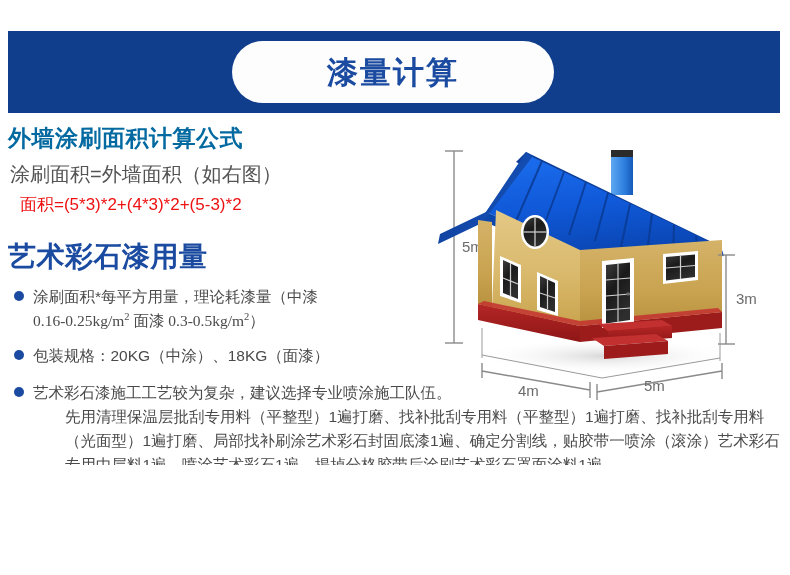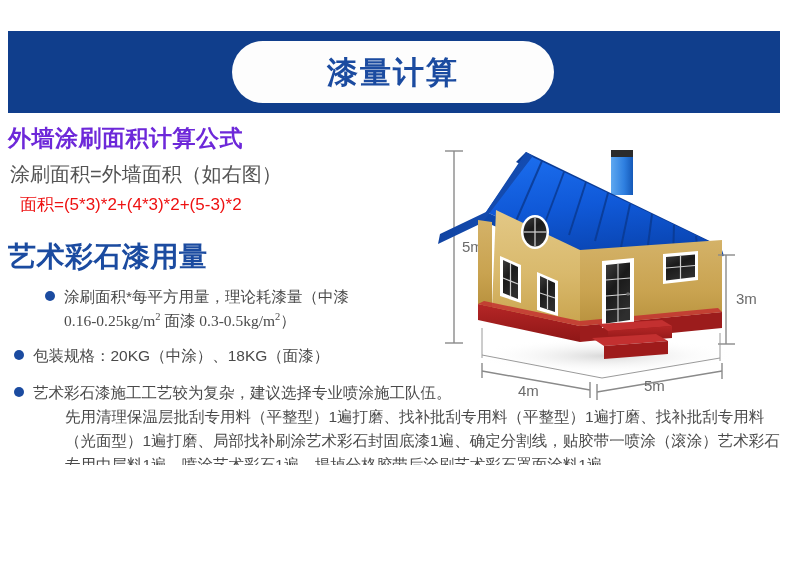--- a/index.html
+++ b/index.html
@@ -50,21 +50,21 @@
   
   .content {
     position: absolute;
     left: 0;
     top: 125px;
     width: 790px;
   }
   .sec-title {
     font-size: 23px;
     font-weight: bold;
-    color: #6d28d9;
+    color: #0369a1;
     letter-spacing: 0.5px;
     margin: 0 0 10px 8px;
     line-height: 1.15;
   }
   .sub-line {
     font-size: 20px;
     color: #545454;
     margin: 0 0 7px 10px;
     line-height: 1.3;
   }
@@ -94,21 +94,21 @@
   }
   .bullet-dot {
     position: absolute;
     left: 14px;
     top: 6px;
     width: 10px;
     height: 10px;
     border-radius: 50%;
     background: #1b4ba0;
   }
-  .bullet-row.tight { margin-bottom: 11px; margin-left: 31px; }
+  .bullet-row.tight { margin-bottom: 11px; }
   .bullet-line2 { display: block; font-family: Liberation Serif, serif; }
   .para-body { display: block; margin-left: 32px; }
   sup { font-size: 0.68em; vertical-align: super; line-height: 0; }
 
   
   .illus {
     position: absolute;
     left: 430px;
     top: 128px;
     width: 360px;

